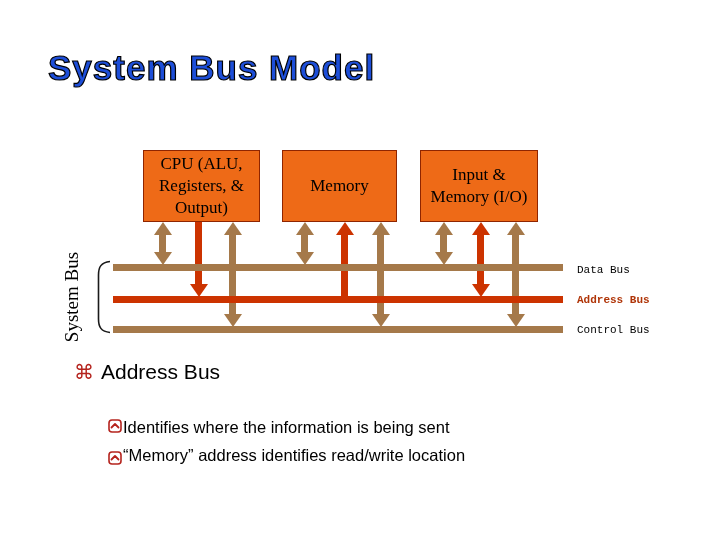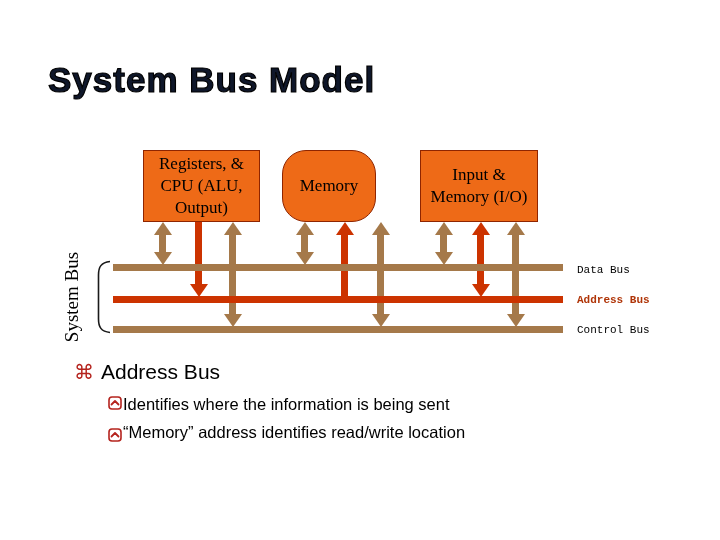--- a/index.html
+++ b/index.html
@@ -3,35 +3,35 @@
 <meta charset="utf-8">
 <style>
   html,body{margin:0;padding:0;background:#ffffff;}
   body{width:720px;height:540px;position:relative;overflow:hidden;
        font-family:"Liberation Sans","DejaVu Sans",sans-serif;}
 
   .abs{position:absolute;}
 
   
   #slide-title{
-    left:48px;top:60px;font-size:35px;line-height:40px;font-weight:bold;
-    color:#0f172a;-webkit-text-stroke:1.2px #000;letter-spacing:1px;
+    left:48px;top:48px;font-size:35px;line-height:40px;font-weight:bold;
+    color:#1d4ed8;-webkit-text-stroke:1.2px #000;letter-spacing:1px;
     font-family:"Liberation Sans","DejaVu Sans",sans-serif;
   }
 
   
   .comp-box{
     background:var(--box-fill);border:1px solid var(--box-border);
     color:#000;font-family:"Liberation Serif","DejaVu Serif",serif;
     font-size:17px;line-height:22px;text-align:center;
     display:flex;flex-direction:column;justify-content:center;align-items:center;
     z-index:3;box-sizing:border-box;
   }
   #cpu-box{left:143px;top:150px;width:117px;height:72px;}
-  #memory-box{left:282px;top:150px;width:94px;height:72px;border-radius:24px;}
+  #memory-box{left:282px;top:150px;width:115px;height:72px;}
   #io-box{left:420px;top:150px;width:118px;height:72px;}
 
   
   .bus-line{height:7px;left:113px;width:450px;z-index:2;}
   #data-bus-line{top:264px;background:var(--bus-tan);}
   #address-bus-line{top:296px;background:var(--bus-red);}
   #control-bus-line{top:326px;background:var(--bus-tan);}
 
   
   .bus-label{left:577px;font-family:Liberation Mono, monospace;
@@ -63,34 +63,34 @@
   .arrow.tan .head.down{border-top-color:var(--bus-tan);}
   .arrow.red .stem{background:var(--bus-red);}
   .arrow.red .head.up{border-bottom-color:var(--bus-red);}
   .arrow.red .head.down{border-top-color:var(--bus-red);}
 
   
   #notes-heading-row{left:74px;top:360px;display:flex;align-items:baseline;}
   #command-bullet{color:var(--bullet-red);font-size:20px;margin-right:7px;
                   font-family:"DejaVu Sans",sans-serif;}
   #notes-heading{color:#000;font-size:21px;line-height:24px;}
-  .note-row{left:108px;display:flex;align-items:flex-start;}
+  .note-row{left:108px;display:flex;align-items:flex-start;margin-top:23px;}
   #note-row-1{top:395px;}
   #note-row-2{top:423px;align-items:flex-end;}
   .note-row svg{margin:1px 1px 0 0;flex:none;}
   .note-text{color:#000;font-size:16.5px;line-height:19px;white-space:nowrap;}
 </style>
 </head>
 <body>
 
 <div class="abs" id="slide-title">System Bus Model</div>
 
 <div class="abs comp-box" id="cpu-box">
+  <span>CPU (ALU,</span>
   <span>Registers, &amp;</span>
-  <span>CPU (ALU,</span>
   <span>Output)</span>
 </div>
 <div class="abs comp-box" id="memory-box">
   <span>Memory</span>
 </div>
 <div class="abs comp-box" id="io-box">
   <span>Input &amp;</span>
   <span>Memory (I/O)</span>
 </div>
 

